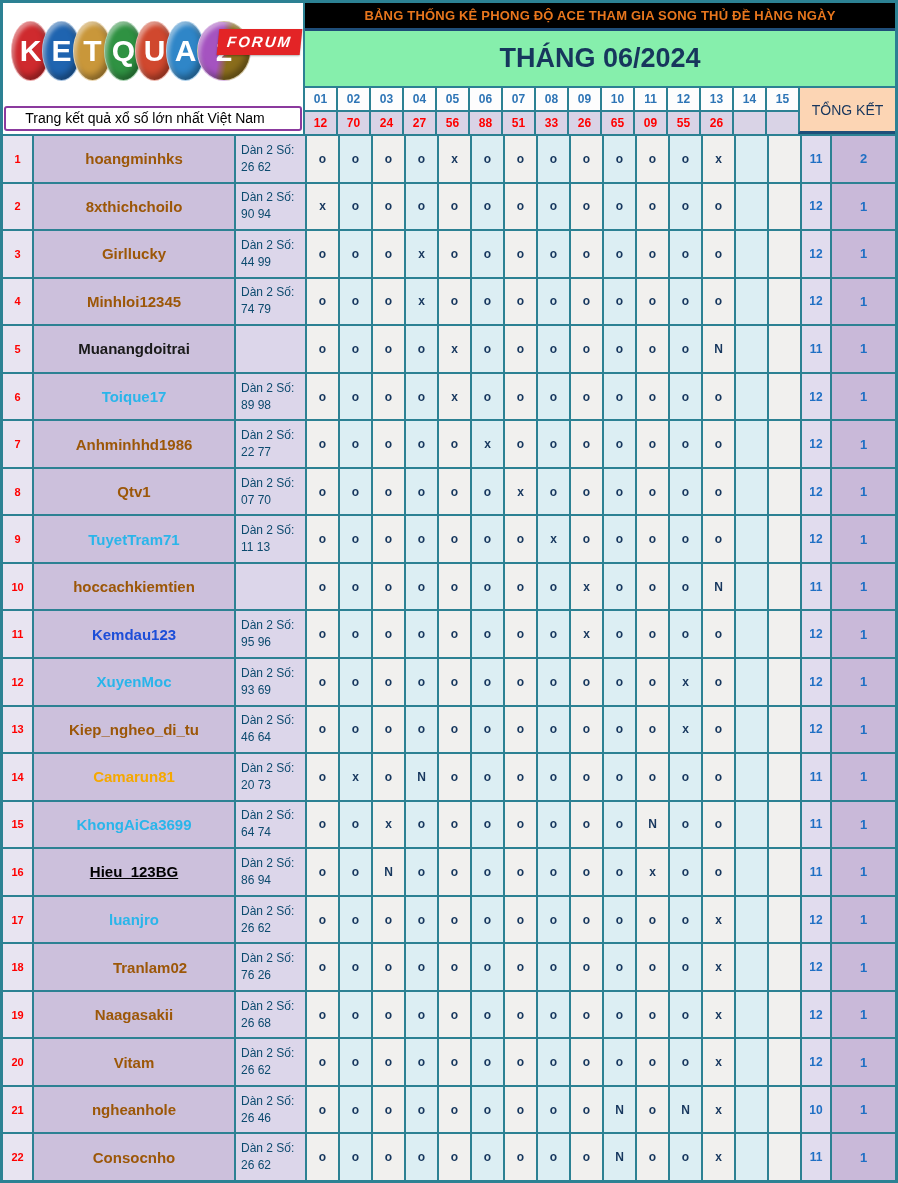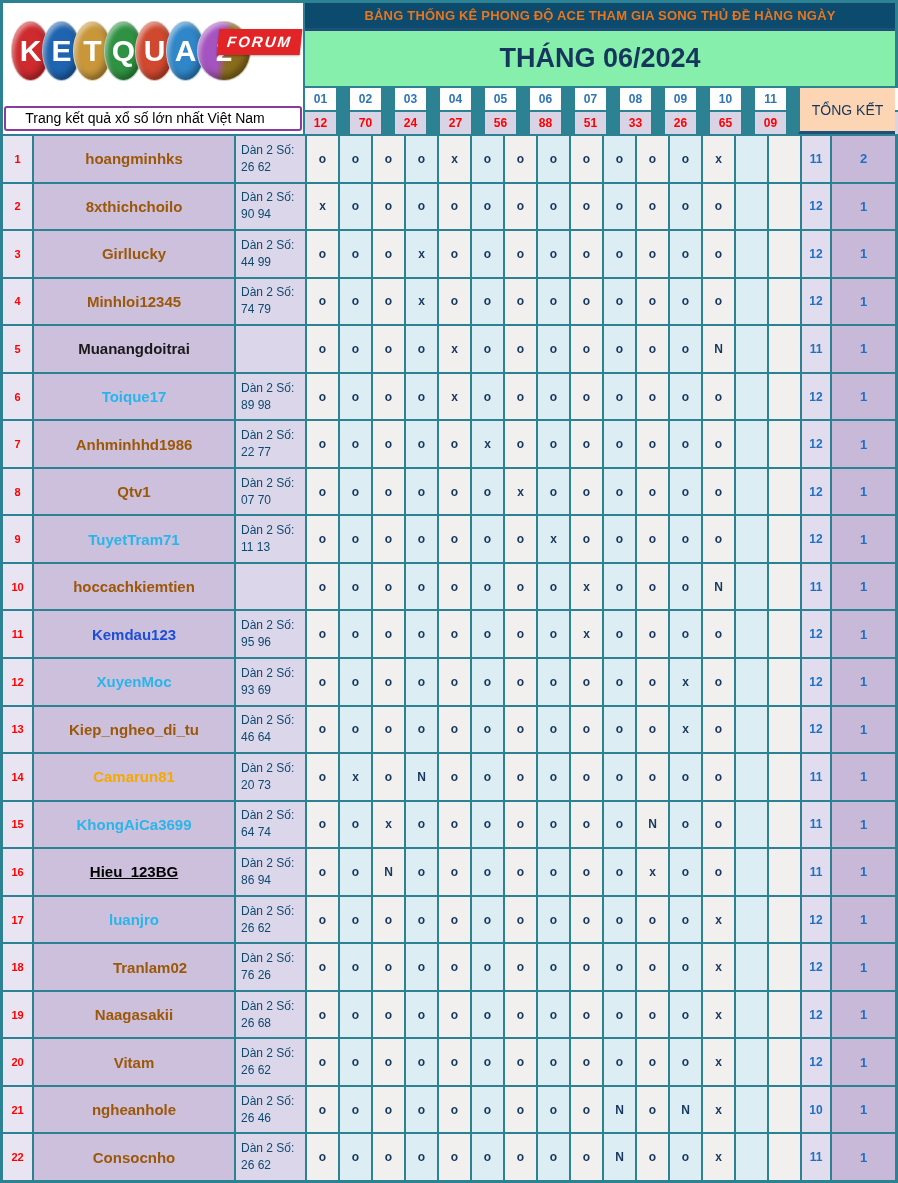--- a/index.html
+++ b/index.html
@@ -33,33 +33,33 @@
     transform:skewX(-6deg);box-shadow:0 1px 2px rgba(0,0,0,.3);
   }
   .tagline{
     position:absolute;left:1px;right:1px;bottom:3px;
     border:2px solid #8b3a9e;border-radius:3px;
     font-size:14px;color:#000;font-weight:500;
     text-align:center;padding:2px 16px 3px 0;white-space:nowrap;overflow:hidden;
   }
   .header-right{flex:1;display:flex;flex-direction:column;}
   .title-bar{
-    height:25px;background:#0c4a6e;border-bottom:3px solid #1f4e79;
+    height:25px;background:#000000;border-bottom:3px solid #1f4e79;
     color:#e8761d;font-weight:bold;font-size:13px;
     display:flex;align-items:center;justify-content:center;
     letter-spacing:.2px;
   }
   .month-bar{
     height:55px;background:#86efac;border-bottom:2px solid #2c8193;
     color:#17365d;font-weight:bold;font-size:27px;
     display:flex;align-items:center;justify-content:center;
   }
   .day-red-wrap{display:flex;height:46px;background:#2c8193;}
   .day-red-left{width:493px;display:flex;flex-direction:column;}
-  .day-row,.red-row{display:grid;grid-template-columns:repeat(15,31px);gap:14px;background:#2c8193;}
+  .day-row,.red-row{display:grid;grid-template-columns:repeat(15,31px);gap:2px;background:#2c8193;}
   .day-row{height:22px;margin-bottom:2px;}
   .red-row{height:22px;}
   .day-cell{background:#fdfdfd;color:#2e75b6;font-weight:bold;font-size:12px;
     display:flex;align-items:center;justify-content:center;}
   .red-cell{background:#d9d3e6;color:#ff0000;font-weight:bold;font-size:12px;
     display:flex;align-items:center;justify-content:center;}
   .tongket{
     flex:1;border-left:2px solid #2c8193;background:#fcd5b4;
     border-bottom:3px solid #1f4e79;
     color:#17365d;font-weight:normal;font-size:14px;

